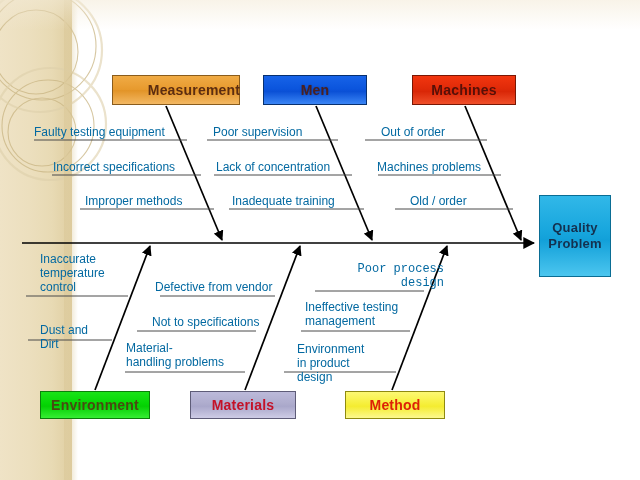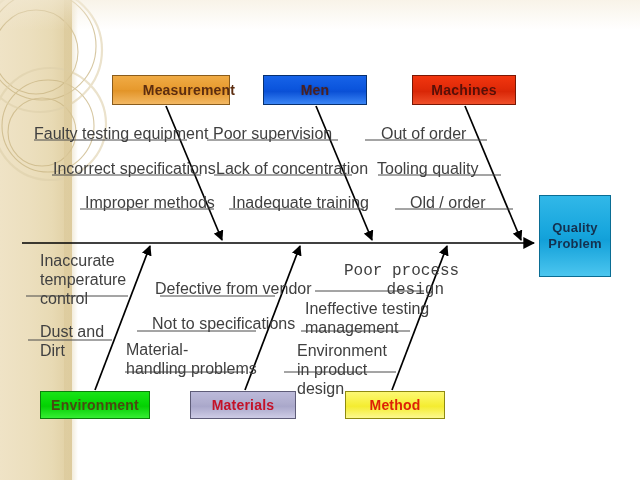--- a/index.html
+++ b/index.html
@@ -66,21 +66,21 @@
     display: flex;
     align-items: center;
     justify-content: center;
     font-weight: bold;
     font-size: 14px;
     letter-spacing: 0.2px;
     white-space: nowrap;
   }
 
   .box-measurement {
-    left: 112px; top: 75px; width: 118px; height: 30px;
+    left: 112px; top: 75px; width: 128px; height: 30px;
     background: linear-gradient(to bottom, #f0ab45 0%, #e79a2e 48%, #e29428 52%, #f3b863 100%);
     border: 1px solid #8a5c1c;
     color: #5c2d10;
     padding-left: 36px;
   }
   .box-men {
     left: 263px; top: 75px; width: 104px; height: 30px;
     background: linear-gradient(to bottom, #1763e8 0%, #0b55dd 45%, #0a50d6 55%, #3a85f5 100%);
     border: 1px solid #07306f;
     color: #4a2020;
@@ -117,22 +117,22 @@
     border: 1px solid #0a6d94;
     color: #14314f;
     flex-direction: column;
     line-height: 1.25;
     font-size: 13px;
   }
 
   
   .cause {
     position: absolute;
-    font-size: 16px;
-    color: #404040;
+    font-size: 12px;
+    color: #0369a1;
     white-space: nowrap;
     line-height: 1.18;
   }
   .cause.ralign { text-align: right; }
 </style>
 </head>
 <body>
 
 <div id="stage">
 
@@ -247,21 +247,21 @@
 
   <div class="cause" style="left:34px;  top:125px;">Faulty testing equipment</div>
   <div class="cause" style="left:53px;  top:160px;">Incorrect specifications</div>
   <div class="cause" style="left:85px;  top:194px;">Improper methods</div>
 
   <div class="cause" style="left:213px; top:125px;">Poor supervision</div>
   <div class="cause" style="left:216px; top:160px;">Lack of concentration</div>
   <div class="cause" style="left:232px; top:194px;">Inadequate training</div>
 
   <div class="cause" style="left:381px; top:125px;">Out of order</div>
-  <div class="cause" style="left:377px; top:160px;">Tooling quality</div>
+  <div class="cause" style="left:377px; top:160px;">Machines problems</div>
   <div class="cause" style="left:410px; top:194px;">Old / order</div>
 
   <div class="cause" style="left:40px; top:252px;">
     <div>Inaccurate</div>
     <div>temperature</div>
     <div>control</div>
   </div>
   <div class="cause" style="left:40px; top:323px;">
     <div>Dust and</div>
     <div>Dirt</div>

